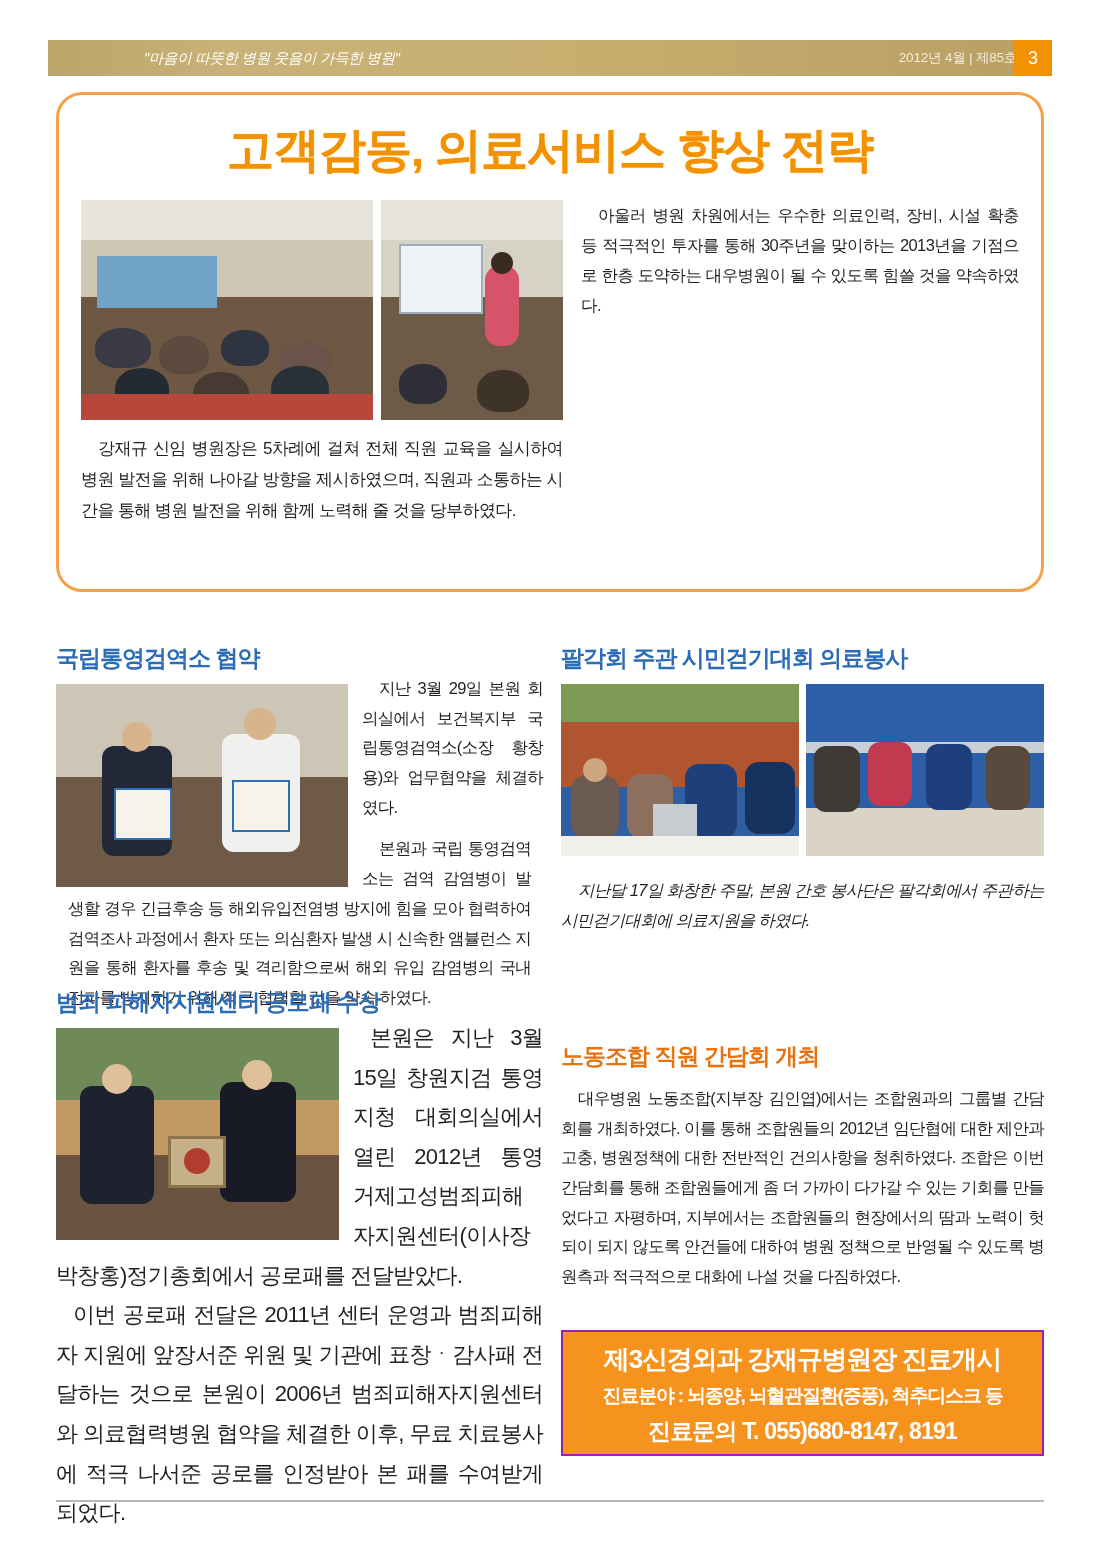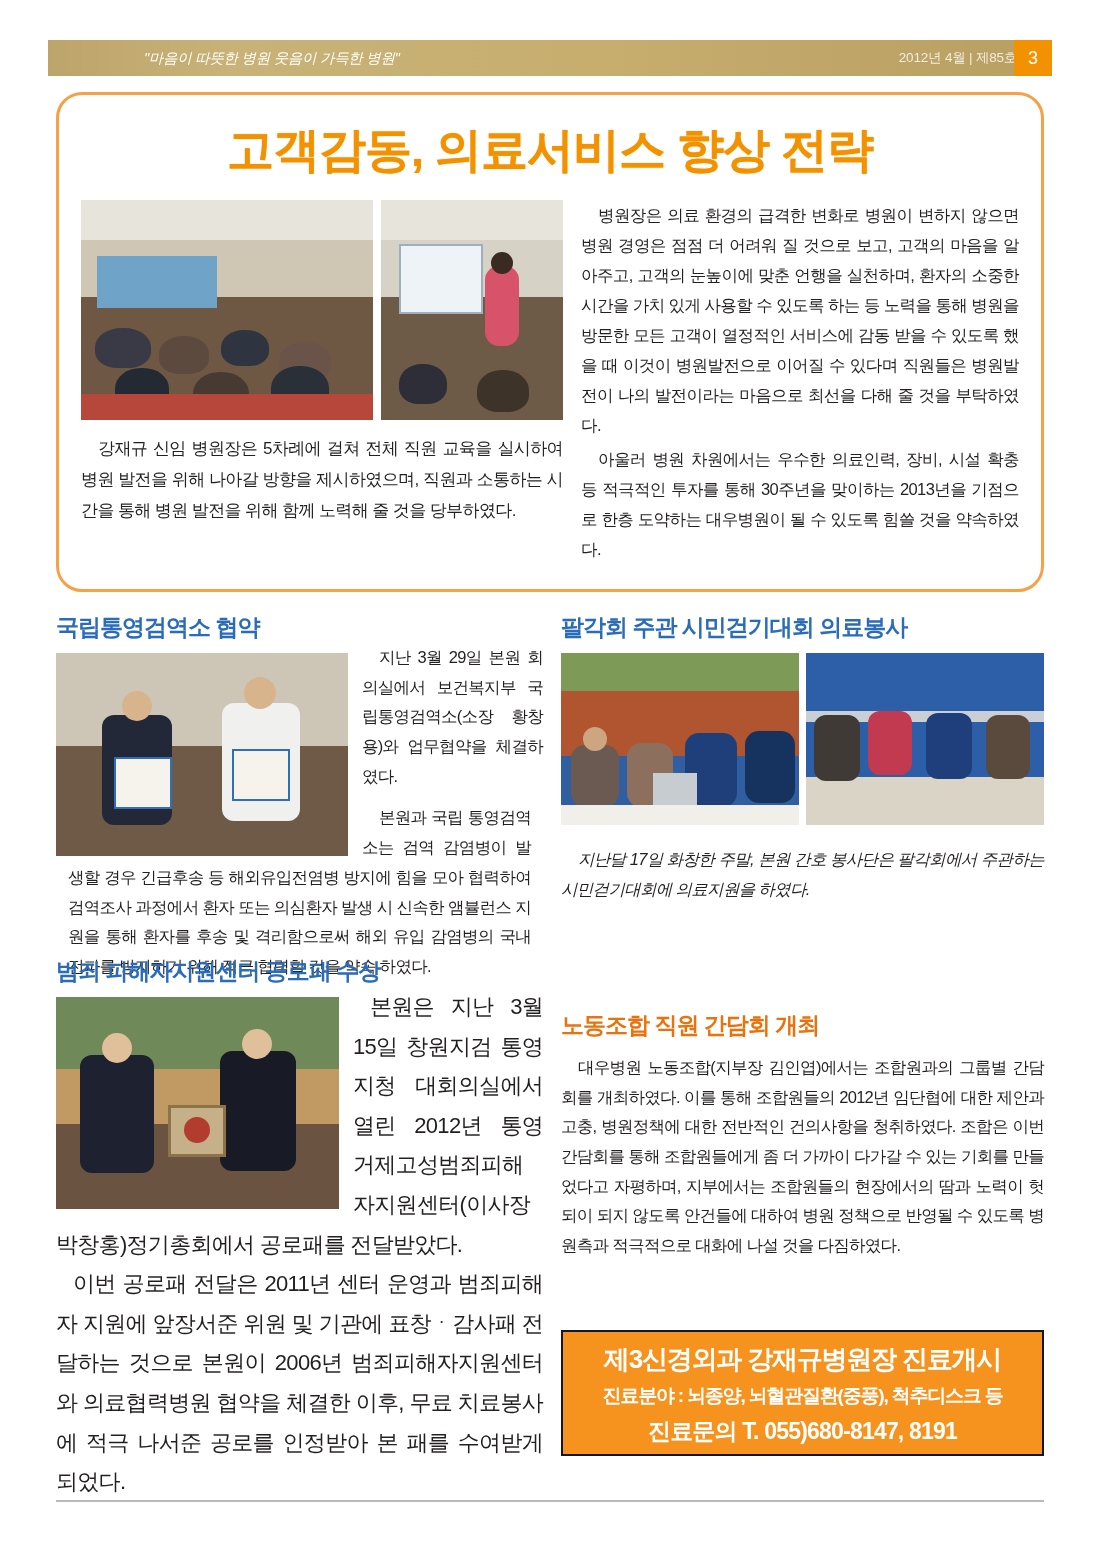--- a/index.html
+++ b/index.html
@@ -98,20 +98,21 @@
   }
   .feature-right p { margin: 0 0 0 0; text-indent: 17px; }
   .feature-right p + p { margin-top: 4px; }
 
   
   .sec-head {
     color: #2b6cb8;
     font-size: 23px;
     font-weight: bold;
     letter-spacing: -1px;
+    margin-top: 31px;
   }
   .sec-head.orange { color: #e8730d; }
 
   
   .col-left { position: absolute; left: 56px; width: 487px; }
   .col-right { position: absolute; left: 561px; width: 483px; }
 
   .body-text {
     font-size: 16.5px;
     line-height: 1.8;
@@ -137,21 +138,21 @@
 
   
   #sec-union { top: 1010px; }
 
   
   .ad-box {
     position: absolute;
     left: 561px; top: 1330px;
     width: 483px; height: 126px;
     background: #f6921e;
-    border: 2px solid #0f172a;
+    border: 2px solid #a21caf;
     text-align: center;
     color: #ffffff;
     padding-top: 10px;
   }
   .ad-line1 { font-size: 26px; font-weight: bold; letter-spacing: -1.2px; color:#ffffff; }
   .ad-line2 { font-size: 19px; font-weight: bold; letter-spacing: -1.2px; margin-top: 6px; color:#ffffff; }
   .ad-line3 { font-size: 23px; font-weight: bold; letter-spacing: -0.8px; margin-top: 7px; color:#ffffff; }
 
   
   .bottom-rule {
@@ -217,21 +218,20 @@
             <div class="blob" style="width:22px;height:22px;left:110px;top:52px;background:#3a2b22;border-radius:50%;"></div>
             <div class="blob" style="width:48px;height:40px;left:18px;top:164px;background:#2e2e38;"></div>
             <div class="blob" style="width:52px;height:42px;left:96px;top:170px;background:#3e3329;"></div>
           </div>
         </div>
       </div>
       <div class="feature-caption">강재규 신임 병원장은 5차례에 걸쳐 전체 직원 교육을 실시하여 병원 발전을 위해 나아갈 방향을 제시하였으며, 직원과 소통하는 시간을 통해 병원 발전을 위해 함께 노력해 줄 것을 당부하였다.</div>
     </div>
 
     <div class="feature-right">
-      <p>병원장은 의료 환경의 급격한 변화로 병원이 변하지 않으면 병원 경영은 점점 더 어려워 질 것으로 보고, 고객의 마음을 알아주고, 고객의 눈높이에 맞춘 언행을 실천하며, 환자의 소중한 시간을 가치 있게 사용할 수 있도록 하는 등 노력을 통해 병원을 방문한 모든 고객이 열정적인 서비스에 감동 받을 수 있도록 했을 때 이것이 병원발전으로 이어질 수 있다며 직원들은 병원발전이 나의 발전이라는 마음으로 최선을 다해 줄 것을 부탁하였다.</p>
       <p>아울러 병원 차원에서는 우수한 의료인력, 장비, 시설 확충 등 적극적인 투자를 통해 30주년을 맞이하는 2013년을 기점으로 한층 도약하는 대우병원이 될 수 있도록 힘쓸 것을 약속하였다.</p>
     </div>
   </div>
 </div>
 
 <div class="col-left" id="sec-quarantine">
   <div class="sec-head">국립통영검역소 협약</div>
   <div class="wrap-text">
     <div class="photo photo-q">
       <div class="scene scene-indoor">

